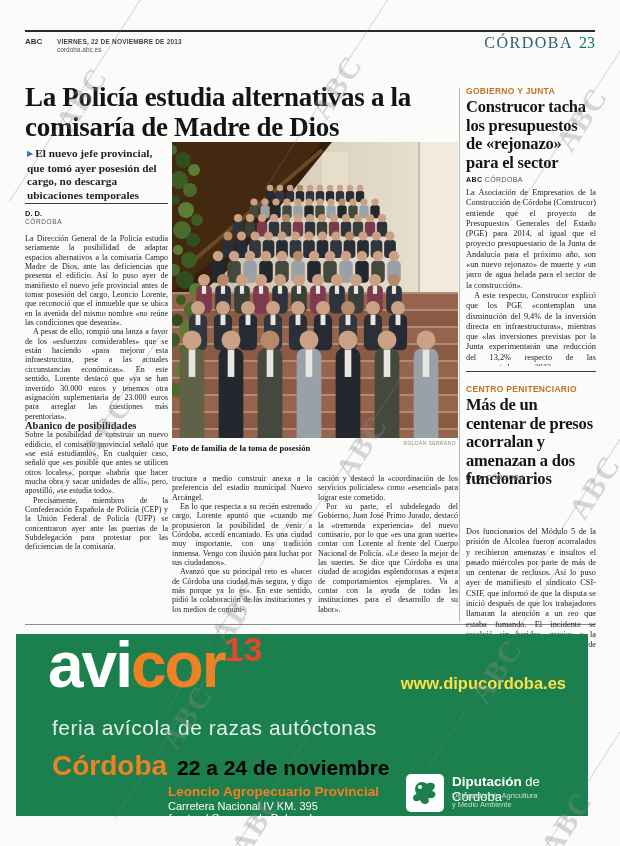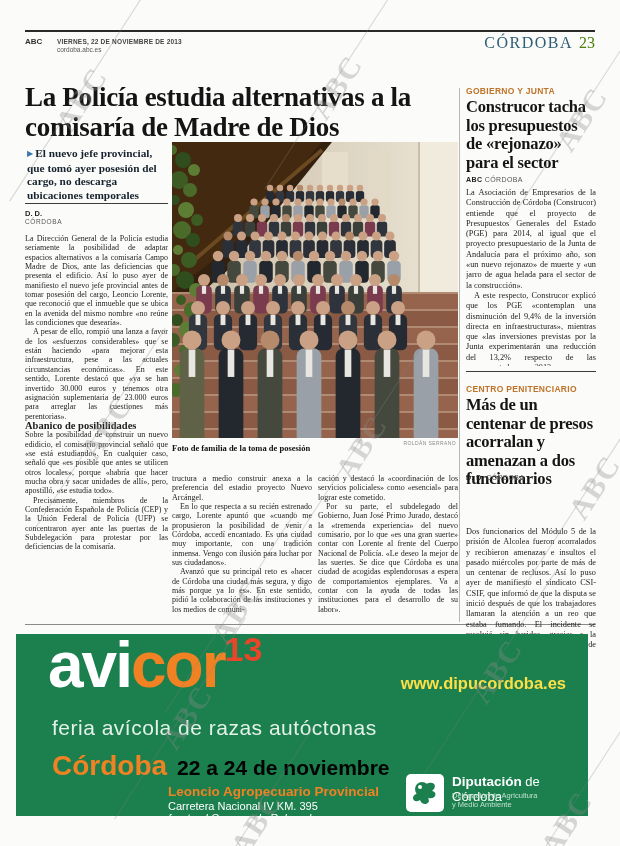--- a/index.html
+++ b/index.html
@@ -9,21 +9,21 @@
 
   
   .top-rule{left:25px;top:30px;width:570px;height:2px;background:#2a2a2a;}
   .masthead-brand{left:25px;top:37px;font-family:"Liberation Sans",sans-serif;
       font-weight:bold;font-size:8px;color:#333;}
   .masthead-date{left:57px;top:38px;font-family:"Liberation Sans",sans-serif;
       font-size:6.5px;font-weight:bold;color:#444;letter-spacing:.2px;}
   .masthead-site{left:57px;top:46px;font-family:"Liberation Sans",sans-serif;
       font-size:6.5px;color:#555;}
   .section-head{right:25px;top:34px;font-size:16px;letter-spacing:1.5px;color:#2e5d74;}
-  .section-head .pagenum{color:#4d7c0f;margin-left:6px;letter-spacing:0;}
+  .section-head .pagenum{color:#0f766e;margin-left:6px;letter-spacing:0;}
 
   
   .headline{left:25px;top:82px;width:430px;font-size:27px;line-height:30px;
       font-weight:bold;color:#141414;letter-spacing:-.3px;}
   .standfirst{left:27px;top:147px;width:142px;font-size:11.3px;line-height:13.6px;
       font-weight:bold;color:#16222e;}
   .standfirst .arrow{color:#3a77b0;font-size:8px;position:relative;top:-1px;margin-right:2px;}
   .byline-rule{left:25px;top:203px;width:143px;height:1px;background:#3c3c3c;}
   .byline-author{left:25px;top:209px;font-size:7.5px;font-weight:bold;color:#222;
       font-family:"Liberation Sans",sans-serif;}
@@ -388,21 +388,21 @@
           <circle cx="254" cy="198" r="9.5" fill="#caa184"></circle>
         </g>
     </svg>
   </div>
   <div class="abs caption-row">
     <span class="photo-caption">Foto de familia de la toma de posesión</span>
     <span class="photo-credit">ROLDÁN SERRANO</span>
   </div>
 
   <div class="abs body-col col2">
-    <p>tructura a medio construir anexa a la preferencia del estadio proyecto Nuevo Arcángel.</p>
+    <p>tructura a medio construir anexa a la preferencia del estadio municipal Nuevo Arcángel.</p>
     <p class="ind">En lo que respecta a su recién estrenado cargo, Lorente apuntó que «cuando me propusieron la posibilidad de venir a Córdoba, accedí encantado. Es una ciudad muy importante, con una tradición inmensa. Vengo con ilusión para luchar por sus ciudadanos».</p>
     <p class="ind">Avanzó que su principal reto es «hacer de Córdoba una ciudad más segura, y digo más porque ya lo es». En este sentido, pidió la colaboración de las instituciones y los medios de comuni-</p>
   </div>
   <div class="abs body-col col3">
     <p>cación y destacó la «coordinación de los servicios policiales» como «esencial» para lograr este cometido.</p>
     <p class="ind">Por su parte, el subdelegado del Gobierno, Juan José Primo Jurado, destacó la «tremenda experiencia» del nuevo comisario, por lo que «es una gran suerte» contar con Lorente al frente del Cuerpo Nacional de Policía. «Le deseo la mejor de las suertes. Se dice que Córdoba es una ciudad de acogidas esplendorosas a espera de comportamientos ejemplares. Va a contar con la ayuda de todas las instituciones para el desarrollo de su labor».</p>
   </div>
 
   <div class="abs vert-divider"></div>
   <div class="abs bottom-rule"></div>

